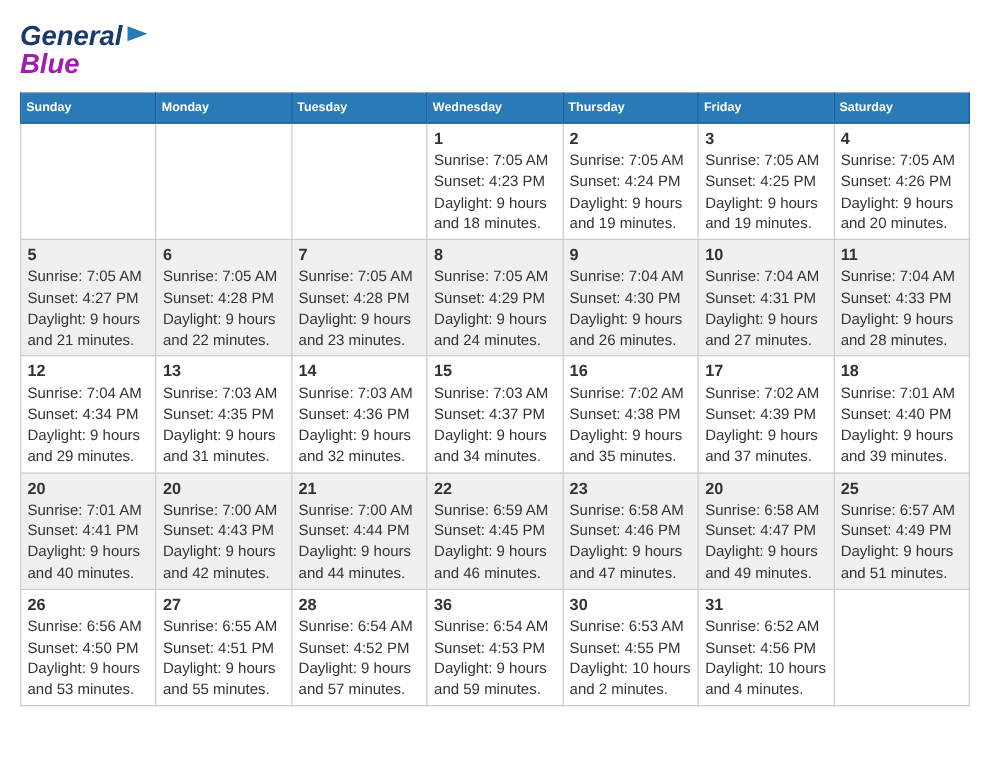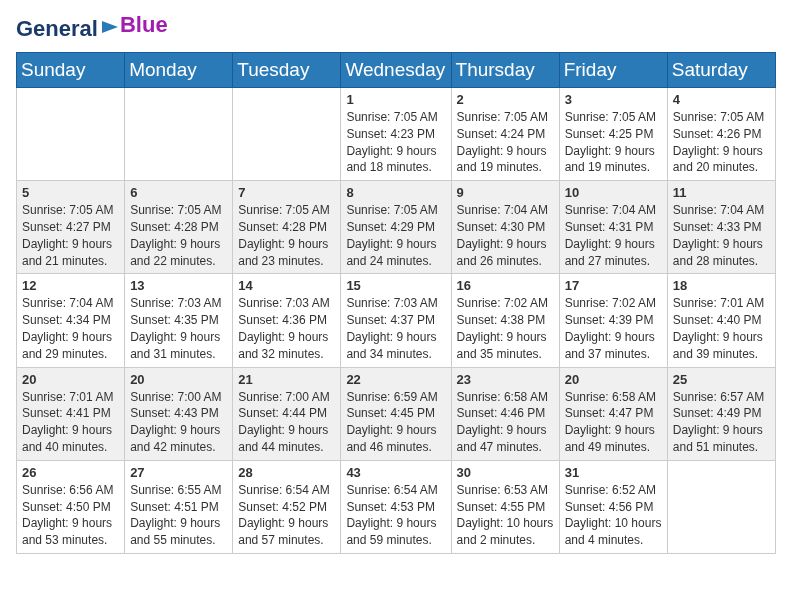--- a/index.html
+++ b/index.html
@@ -11,22 +11,23 @@
       padding: 16px;
     }
     .header {
       display: flex;
       justify-content: space-between;
       align-items: flex-start;
       margin-bottom: 10px;
     }
     .logo-wrapper {
       display: flex;
-      flex-direction: row;
+      flex-direction: column;
       align-items: flex-start;
+      font-style: italic;
     }
     .logo-row {
       display: flex;
       align-items: center;
     }
     .title-section {
       text-align: right;
     }
     .month-title {
       font-size: 32px;
@@ -38,22 +39,22 @@
       color: #333;
     }
     .calendar {
       width: 100%;
       border-collapse: collapse;
       border: 1px solid #ccc;
     }
     .calendar th {
       background-color: #2a7ab8;
       color: #fff;
-      font-size: 19px;
-      font-weight: normal;
+      font-size: 10px;
+      font-weight: bold;
       padding: 6px 4px;
       text-align: left;
       border: 1px solid #1a5a98;
     }
     .calendar td {
       vertical-align: top;
       border: 1px solid #ccc;
       padding: 4px 5px;
       width: 107px;
       min-height: 85px;
@@ -228,21 +229,21 @@
       </td>
         <td>
         <span class="day-num">27</span>
         <span class="cell-text">Sunrise: 6:55 AM<br>Sunset: 4:51 PM<br>Daylight: 9 hours and 55 minutes.</span>
       </td>
         <td>
         <span class="day-num">28</span>
         <span class="cell-text">Sunrise: 6:54 AM<br>Sunset: 4:52 PM<br>Daylight: 9 hours and 57 minutes.</span>
       </td>
         <td>
-        <span class="day-num">43</span>
+        <span class="day-num">36</span>
         <span class="cell-text">Sunrise: 6:54 AM<br>Sunset: 4:53 PM<br>Daylight: 9 hours and 59 minutes.</span>
       </td>
         <td>
         <span class="day-num">30</span>
         <span class="cell-text">Sunrise: 6:53 AM<br>Sunset: 4:55 PM<br>Daylight: 10 hours and 2 minutes.</span>
       </td>
         <td>
         <span class="day-num">31</span>
         <span class="cell-text">Sunrise: 6:52 AM<br>Sunset: 4:56 PM<br>Daylight: 10 hours and 4 minutes.</span>
       </td>

